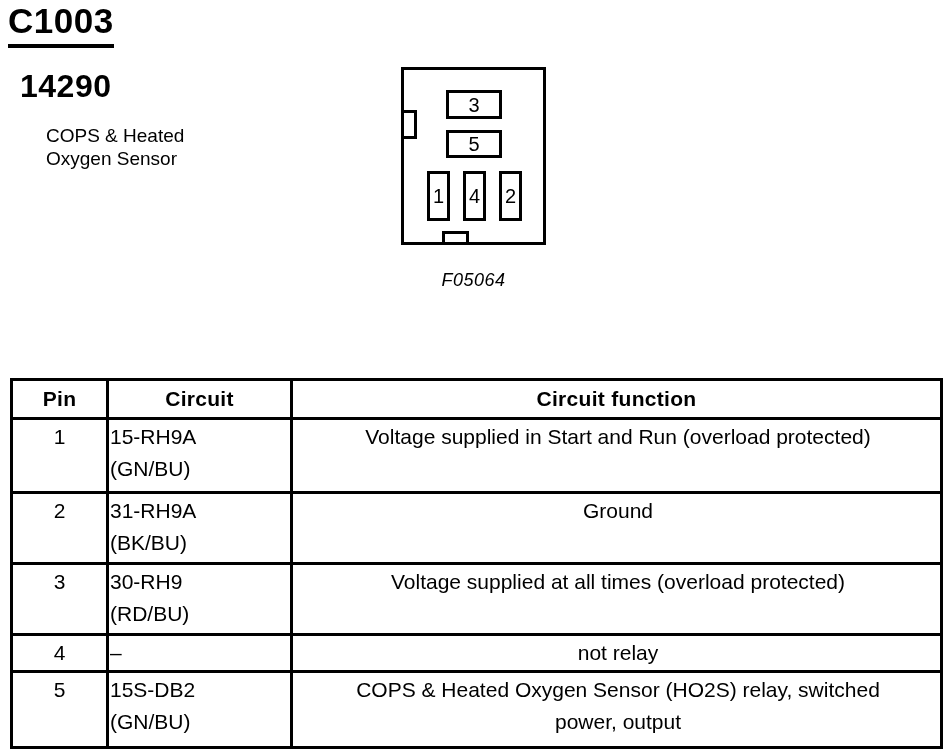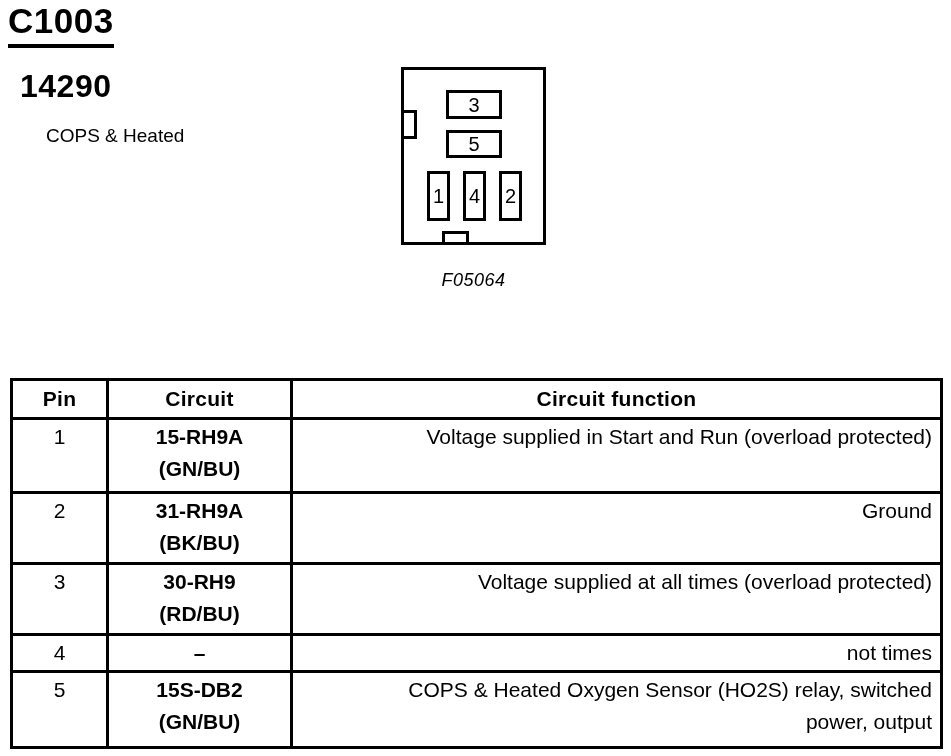--- a/index.html
+++ b/index.html
@@ -139,46 +139,46 @@
   tr.row-2 { height: 71px; }
   tr.row-3 { height: 71px; }
   tr.row-4 { height: 37px; }
   tr.row-5 { height: 76px; }
   td.pin {
     text-align: center;
     vertical-align: top;
     line-height: 32px;
   }
   td.circuit {
-    text-align: center;
+    text-align: left;
     vertical-align: top;
     line-height: 32px;
     white-space: pre-line;
-    font-weight: bold;
   }
   td.func {
-    text-align: right;
+    text-align: center;
     vertical-align: top;
     line-height: 32px;
     padding-left: 11px;
     padding-right: 8px;
     white-space: pre-line;
   }
 </style>
 </head>
 <body>
 
 <div class="page">
 
   <h1 class="connector-id">C1003</h1>
 
   <div class="part-number">14290</div>
 
   <div class="description">
     <div>COPS &amp; Heated</div>
+    <div>Oxygen Sensor</div>
   </div>
 
   <div class="connector">
     <div class="slot slot-3">3</div>
     <div class="slot slot-5">5</div>
     <div class="slot slot-1">1</div>
     <div class="slot slot-4">4</div>
     <div class="slot slot-2">2</div>
     <div class="tab-left"></div>
     <div class="tab-bottom"></div>
@@ -214,21 +214,21 @@
       </tr>
       <tr class="row-3">
         <td class="pin">3</td>
         <td class="circuit">30-RH9
 (RD/BU)</td>
         <td class="func">Voltage supplied at all times (overload protected)</td>
       </tr>
       <tr class="row-4">
         <td class="pin">4</td>
         <td class="circuit">–</td>
-        <td class="func">not times</td>
+        <td class="func">not relay</td>
       </tr>
       <tr class="row-5">
         <td class="pin">5</td>
         <td class="circuit">15S-DB2
 (GN/BU)</td>
         <td class="func">COPS &amp; Heated Oxygen Sensor (HO2S) relay, switched
 power, output</td>
       </tr>
     </tbody>
   </table>

